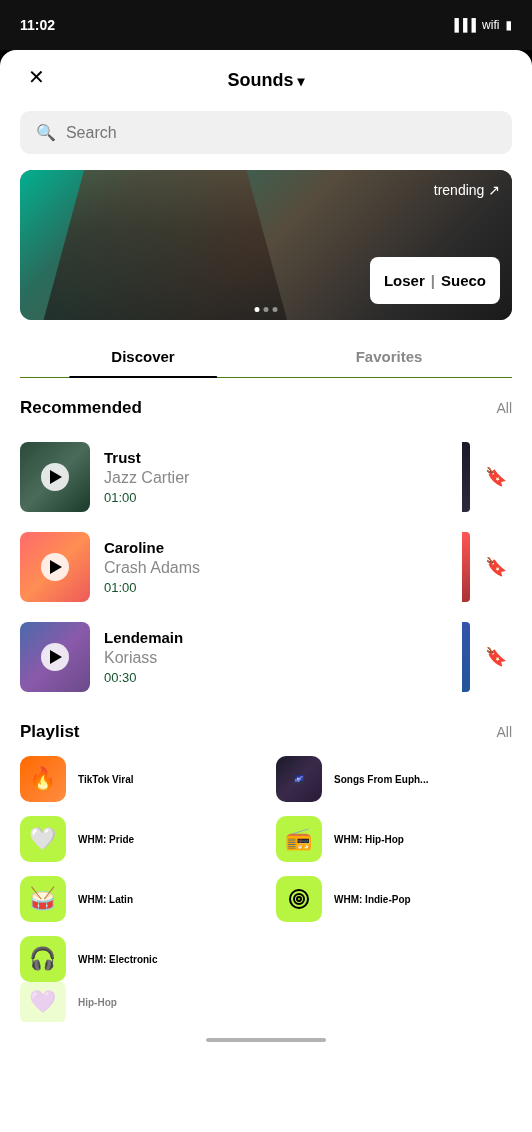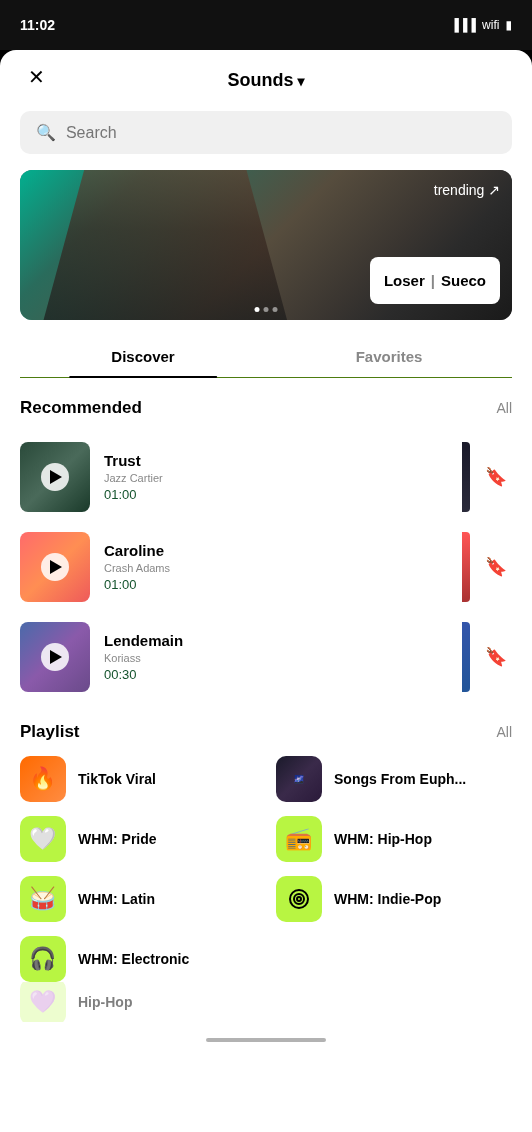--- a/index.html
+++ b/index.html
@@ -278,21 +278,21 @@
     .track-info {
       flex: 1;
     }
     .track-name {
       font-size: 15px;
       font-weight: 700;
       color: #000;
       margin-bottom: 3px;
     }
     .track-artist {
-      font-size: 11px;
+      font-size: 16px;
       color: #888;
       margin-bottom: 3px;
     }
     .track-duration {
       font-size: 13px;
       color: #14532d;
     }
     .bookmark-btn {
       background: none;
       border: none;
@@ -328,21 +328,21 @@
     }
     .playlist-icon-tiktok { background: linear-gradient(135deg, #ff6a00, #ff8c42); }
     .playlist-icon-songs { background: #1a1a2a; overflow: hidden; }
     .playlist-icon-whm-pride { background: #b8f542; }
     .playlist-icon-whm-hiphop { background: #b8f542; }
     .playlist-icon-whm-latin { background: #b8f542; }
     .playlist-icon-whm-indiepop { background: #b8f542; }
     .playlist-icon-new-releases { background: #ff5a5a; }
     .playlist-icon-whm-electronic { background: #b8f542; }
     .playlist-name {
-      font-size: 14px;
+      font-size: 10px;
       font-weight: 600;
       color: #000;
       line-height: 1.3;
     }
     .songs-euph-thumb {
       width: 100%;
       height: 100%;
       background: linear-gradient(135deg, #1a1a2a 0%, #3a2a4a 50%, #2a1a3a 100%);
       display: flex;
       align-items: center;

